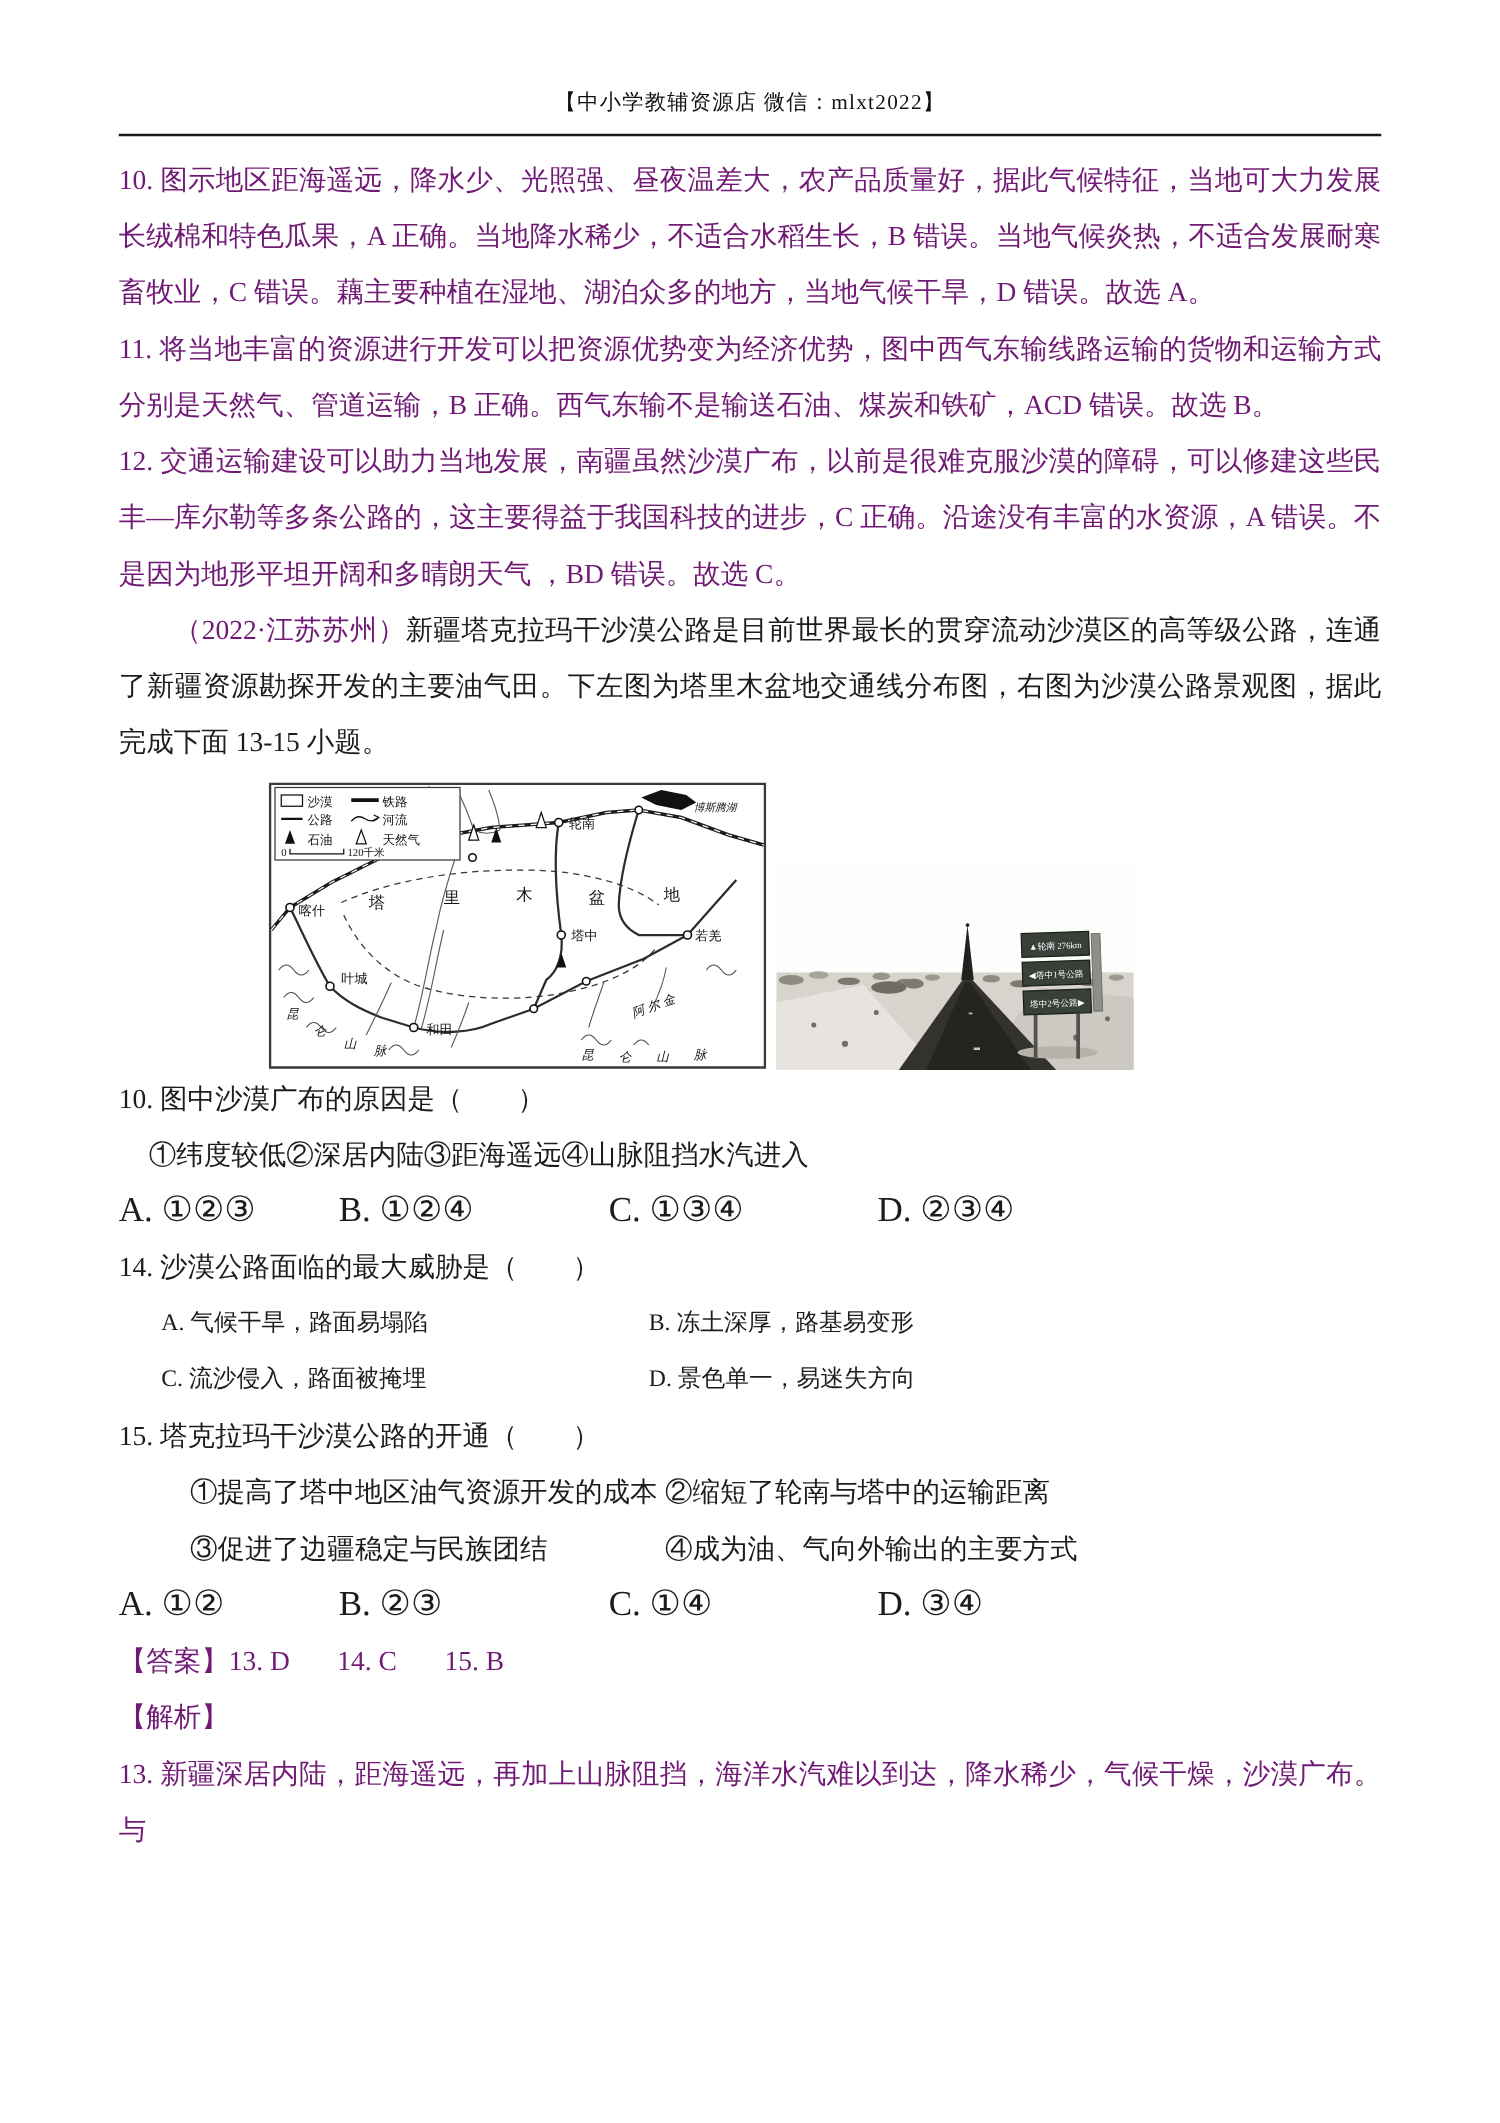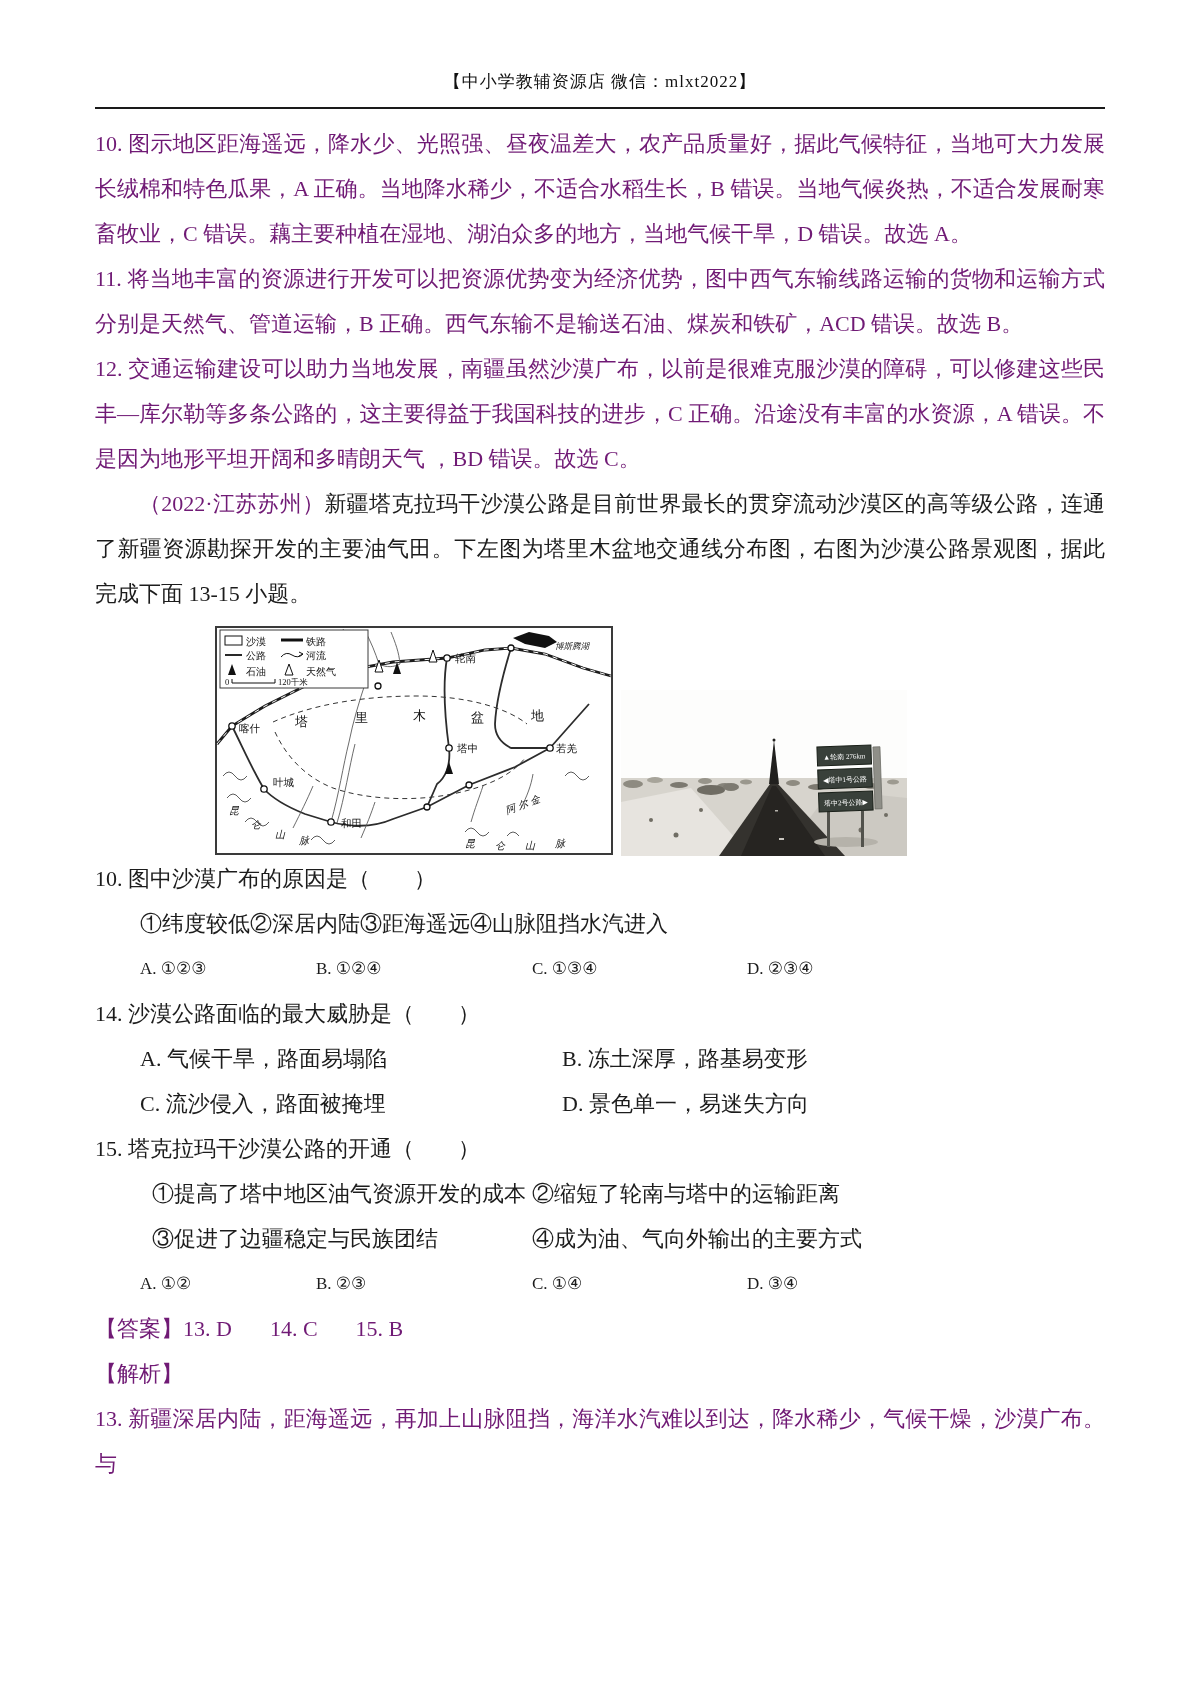--- a/index.html
+++ b/index.html
@@ -10,23 +10,23 @@
   .header{padding-top:70px;text-align:center;font-size:17px;letter-spacing:1px;color:#111;}
   .rule{margin:14px 95px 0 95px;border:none;border-top:2.5px solid #1a1a1a;}
   .content{margin:12px 95px 0 95px;}
   .para{font-size:22px;line-height:45px;text-align:justify;margin:0;}
   .red{color:#701a75;}
   .indent{text-indent:2em;}
   .figures{display:flex;align-items:flex-end;height:230px;margin:10px 0 0 120px;gap:8px;}
   .map-box{width:398px;height:230px;}
   .photo-box{width:286px;height:166px;}
   .qline{font-size:22px;line-height:45px;margin:0;}
-  .q-sub{margin-left:45px;}
-  .opts4{display:grid;grid-template-columns:176px 216px 215px 1fr;margin-left:45px;font-size:17px;line-height:45px;}
-  .opts2{display:grid;grid-template-columns:390px 1fr;margin-left:45px;font-size:22px;line-height:45px;gap:32px;}
+  .q-sub{margin-left:24px;}
+  .opts4{display:grid;grid-template-columns:176px 216px 215px 1fr;font-size:28px;line-height:45px;}
+  .opts2{display:grid;grid-template-columns:390px 1fr;margin-left:34px;font-size:19px;line-height:45px;}
   .subs2{display:grid;grid-template-columns:380px 1fr;margin-left:57px;font-size:22px;line-height:45px;}
   .ans-item{margin-right:38px;}
   svg text{font-family:"Liberation Serif","DejaVu Serif",serif;}
 </style>
 </head>
 <body>
 
 <div class="page">
 
   <div class="header">

